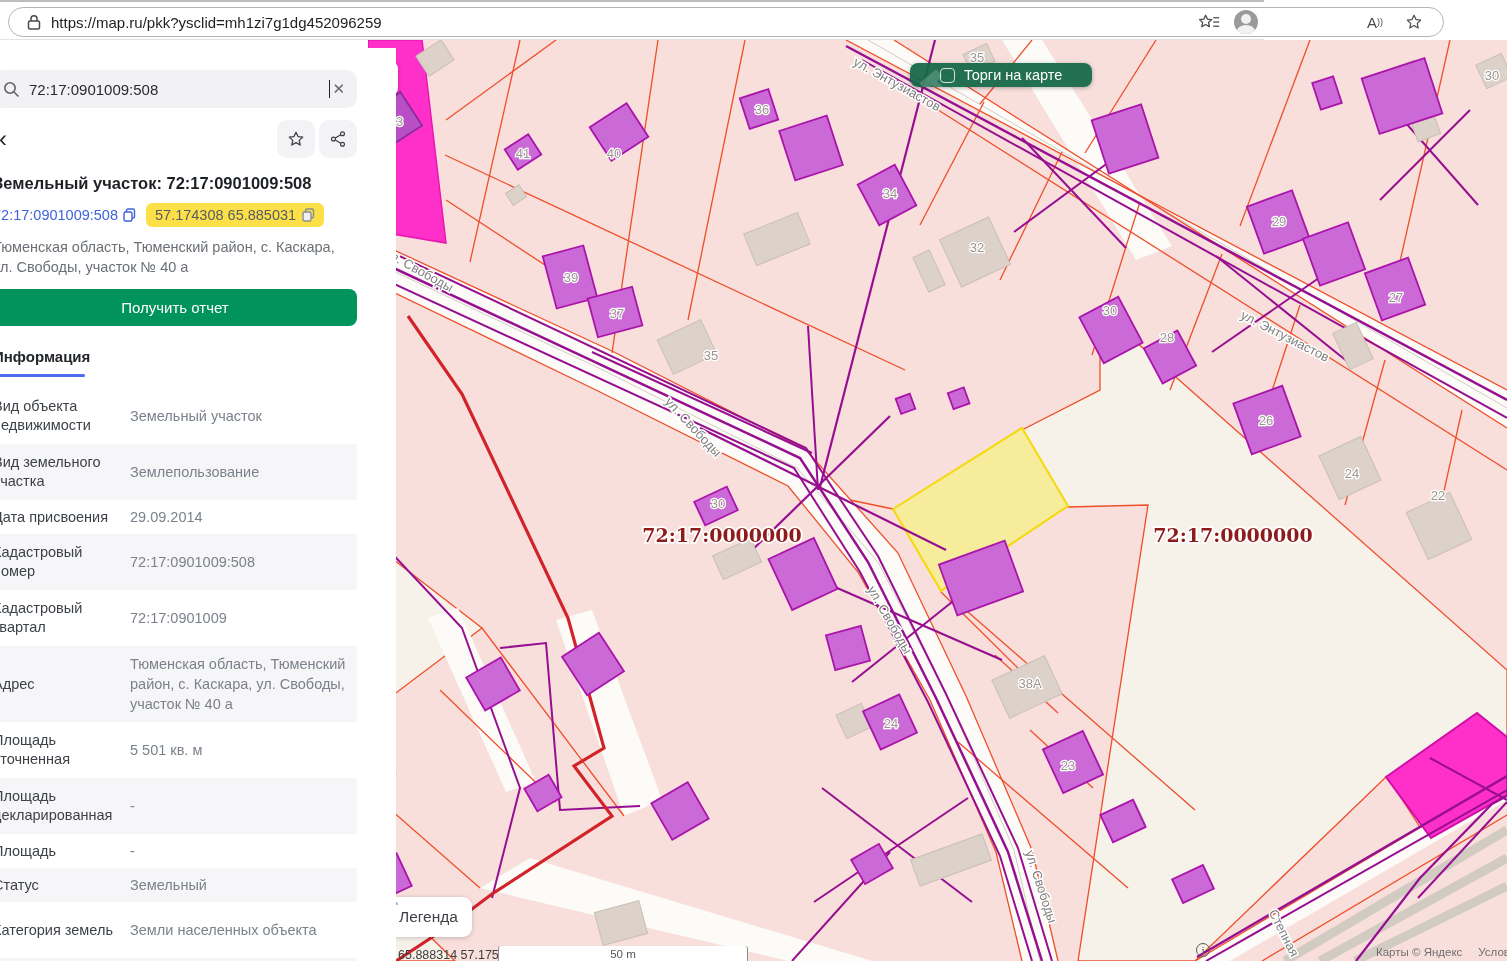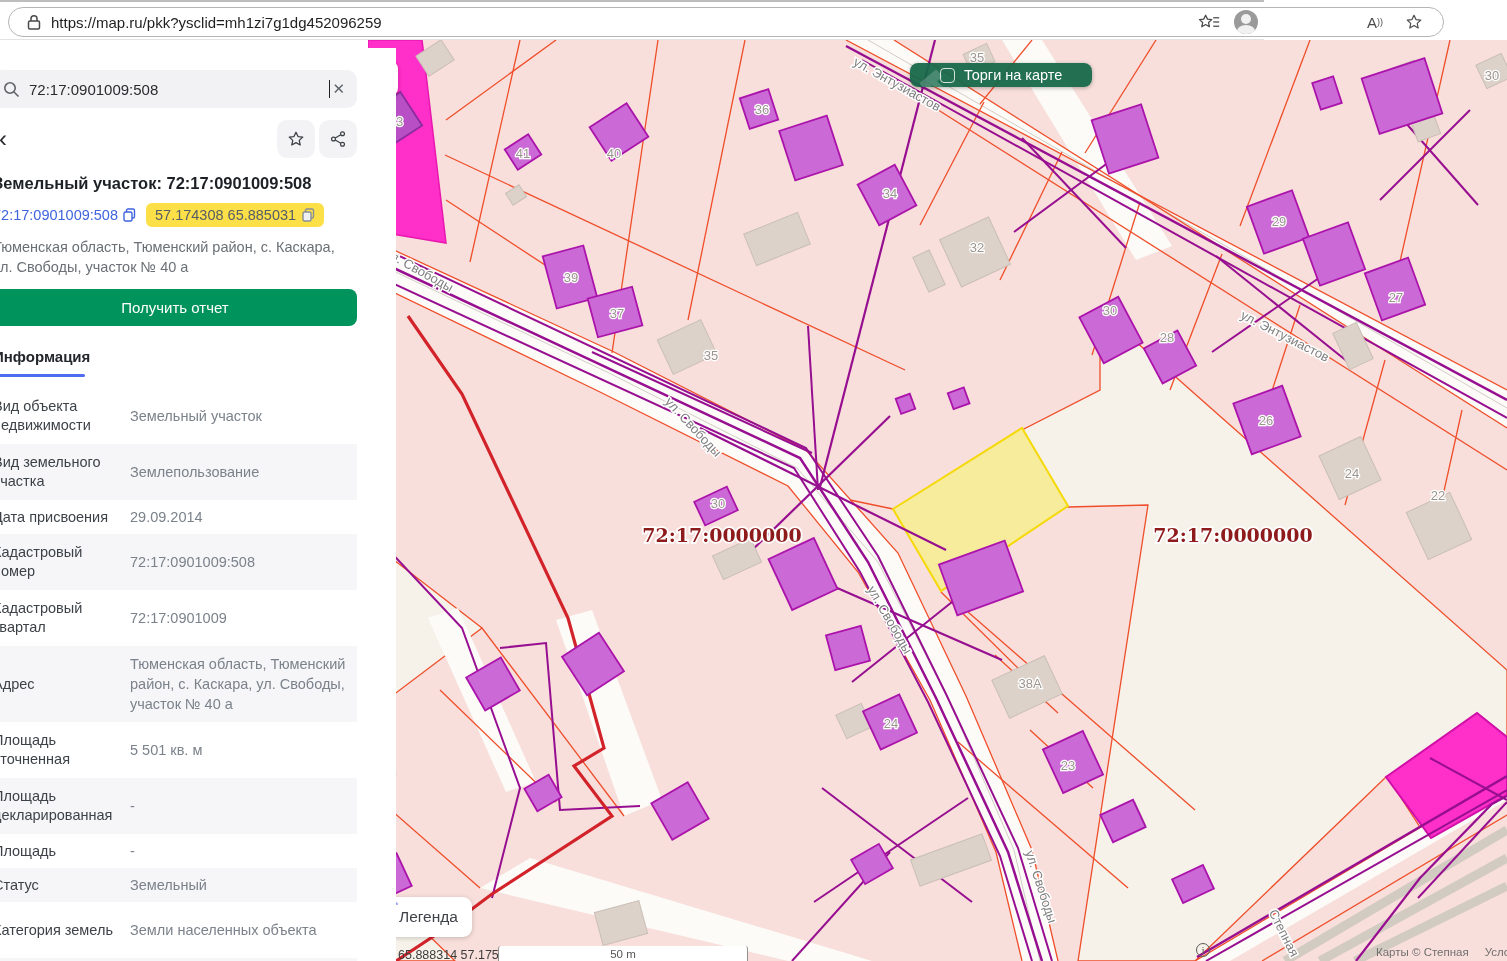--- a/index.html
+++ b/index.html
@@ -300,21 +300,21 @@
       </svg>
     </div>
 
     <div class="overlay coordsreadout">65.888314  57.175186</div>
     <div class="overlay scalebar">
       <span>50 m</span>
     </div>
     <div class="overlay infocircle">i</div>
     <div class="overlay betapill">Бета-версия</div>
     <div class="overlay attribution">
-      <span>Карты © Степная</span>
+      <span>Карты © Яндекс</span>
       <span>Условия испол</span>
     </div>
   </div>
 
   <div class="panel">
     <div class="panel-inner">
       <div class="searchbox">
         <svg width="17" height="17" viewBox="0 0 17 17" style="margin-right:9px;flex:0 0 auto">
           <circle cx="7" cy="7" r="5.2" fill="none" stroke="#5f6368" stroke-width="1.6"></circle>
           <line x1="11" y1="11" x2="15.5" y2="15.5" stroke="#5f6368" stroke-width="1.6"></line>

